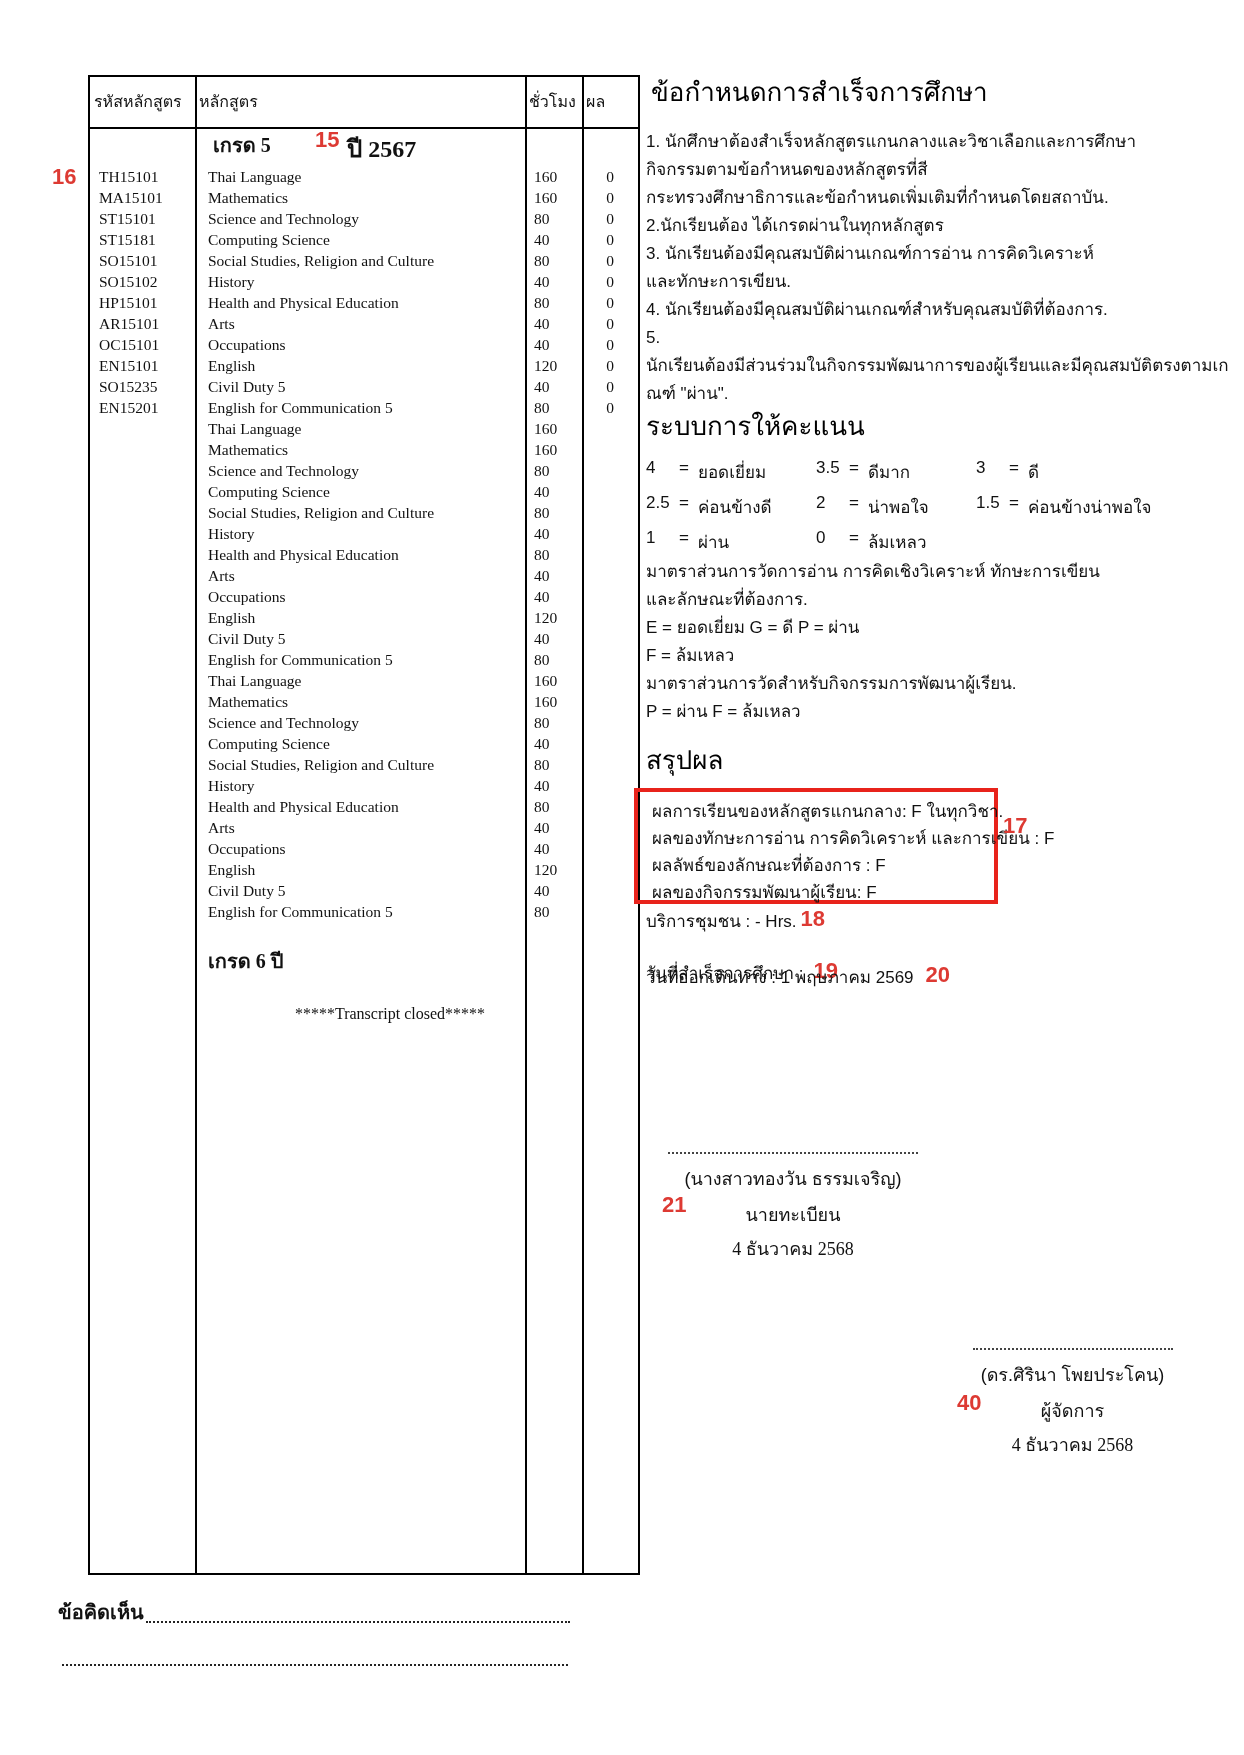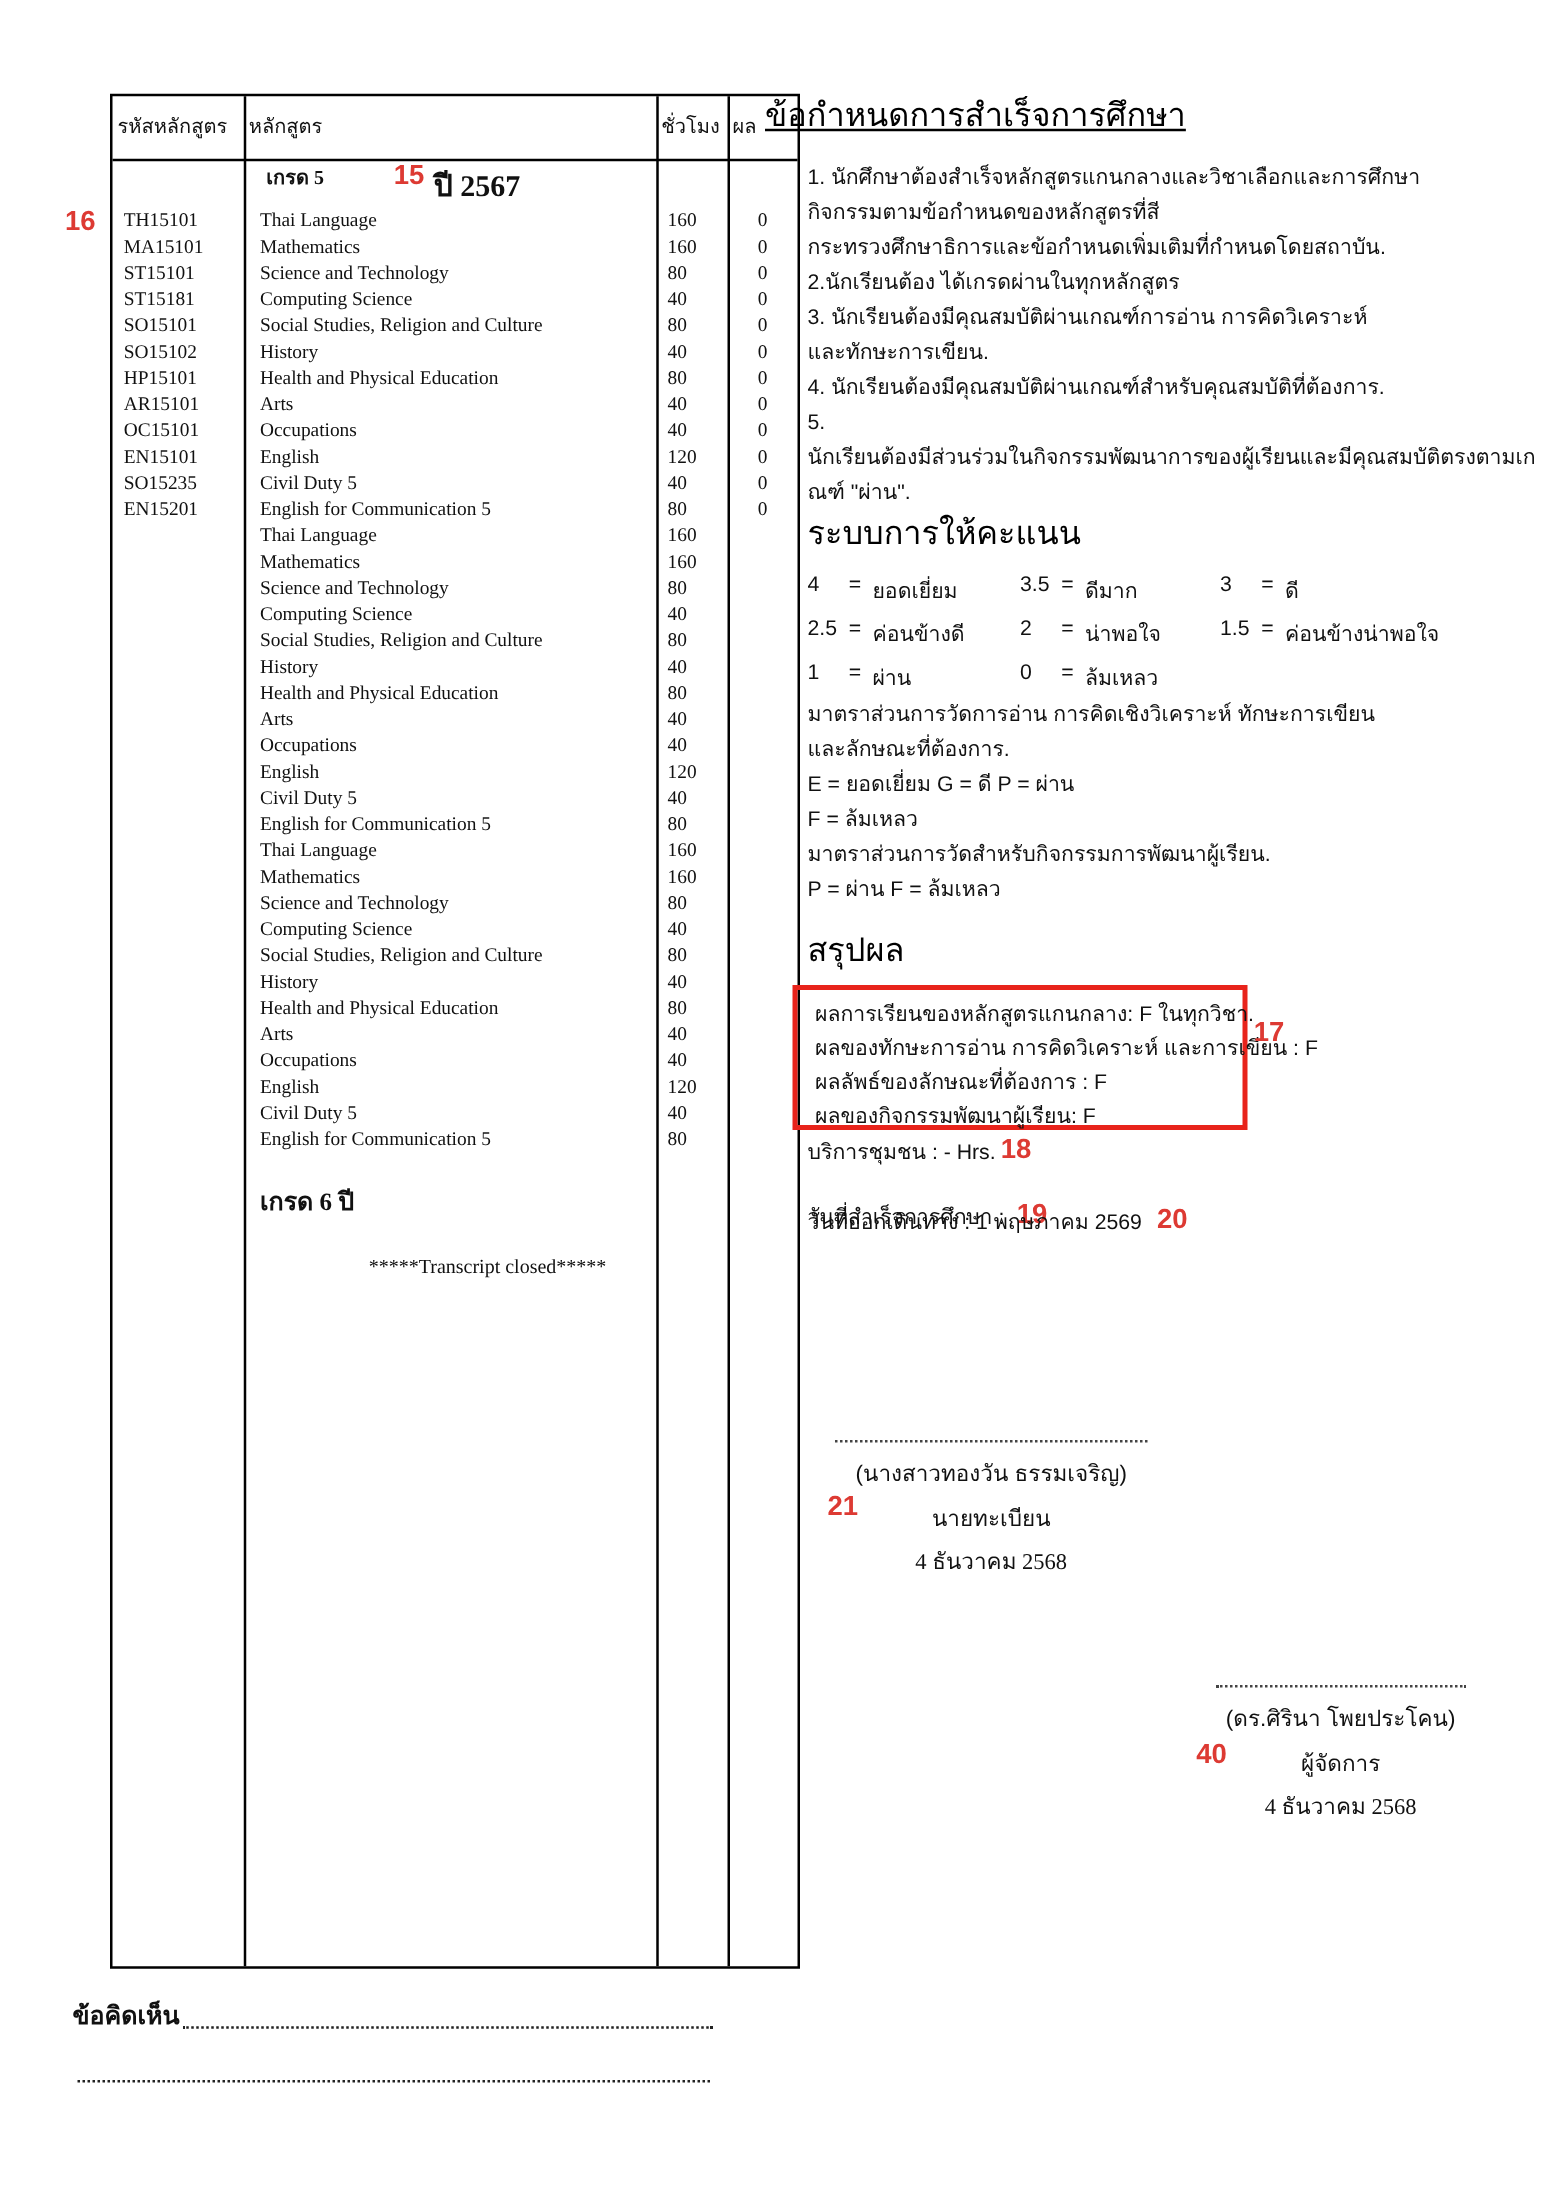--- a/index.html
+++ b/index.html
@@ -16,21 +16,21 @@
   .vline { position:absolute; top:0; bottom:0; width:2px; background:#000; }
   .v1 { left:105px; } .v2 { left:435px; } .v3 { left:492px; }
   .thead {
     position:absolute; left:0; top:0; width:548px; height:52px;
     border-bottom:2px solid #000; display:grid;
     grid-template-columns:105px 330px 57px 56px; align-items:center;
     font-family:"Liberation Sans", sans-serif; font-size:16px; text-align:left;
   }
   .thead > div { padding:2px 4px; line-height:1.15; }
   .sec1 { position:absolute; left:0; top:52px; height:26px; width:548px; }
-  .sec1 .g5 { position:absolute; left:123px; font-weight:bold; font-size:16px; }
+  .sec1 .g5 { position:absolute; left:123px; font-weight:bold; font-size:20px; }
   .sec1 .yr { position:absolute; left:257px; font-weight:bold; font-size:24px; }
   .red-num {
     color:var(--ann-red); font-family:"Liberation Sans", sans-serif;
     font-weight:bold; font-size:22px; line-height:1;
   }
   .sec1 .red-num { position:absolute; left:225px; top:0px; }
   .rows { position:absolute; left:0; top:89px; width:548px; }
   .crow {
     display:grid; grid-template-columns:105px 330px 57px 56px;
     height:21px; line-height:21px; font-size:15.5px; white-space:nowrap;
@@ -331,21 +331,21 @@
           <span class="result"></span>
         </div>
       </div>
 
     <div class="sec2">เกรด 6 ปี</div>
     <div class="closed">*****Transcript closed*****</div>
   </div>
 
   <span class="red-num ann16">16</span>
 
-  <div class="rtitle" style="left:612px; top:78px;text-decoration:underline;">ข้อกำหนดการสำเร็จการศึกษา</div>
+  <div class="rtitle" style="left:651px; top:78px;">ข้อกำหนดการสำเร็จการศึกษา</div>
   <div class="req">
       <div class="rline">1. นักศึกษาต้องสำเร็จหลักสูตรแกนกลางและวิชาเลือกและการศึกษา</div>
       <div class="rline">กิจกรรมตามข้อกำหนดของหลักสูตรที่สี</div>
       <div class="rline">กระทรวงศึกษาธิการและข้อกำหนดเพิ่มเติมที่กำหนดโดยสถาบัน.</div>
       <div class="rline">2.นักเรียนต้อง ได้เกรดผ่านในทุกหลักสูตร</div>
       <div class="rline">3. นักเรียนต้องมีคุณสมบัติผ่านเกณฑ์การอ่าน การคิดวิเคราะห์</div>
       <div class="rline">และทักษะการเขียน.</div>
       <div class="rline">4. นักเรียนต้องมีคุณสมบัติผ่านเกณฑ์สำหรับคุณสมบัติที่ต้องการ.</div>
       <div class="rline">5.</div>
       <div class="rline">นักเรียนต้องมีส่วนร่วมในกิจกรรมพัฒนาการของผู้เรียนและมีคุณสมบัติตรงตามเก</div>

